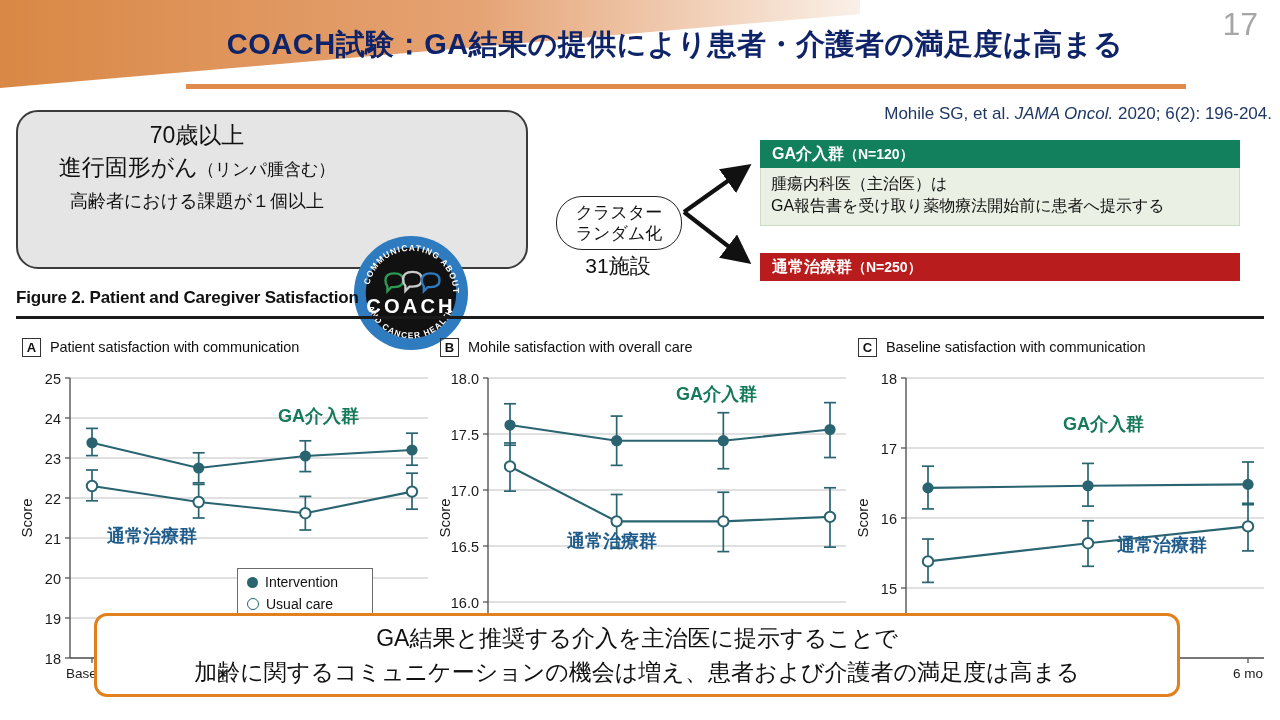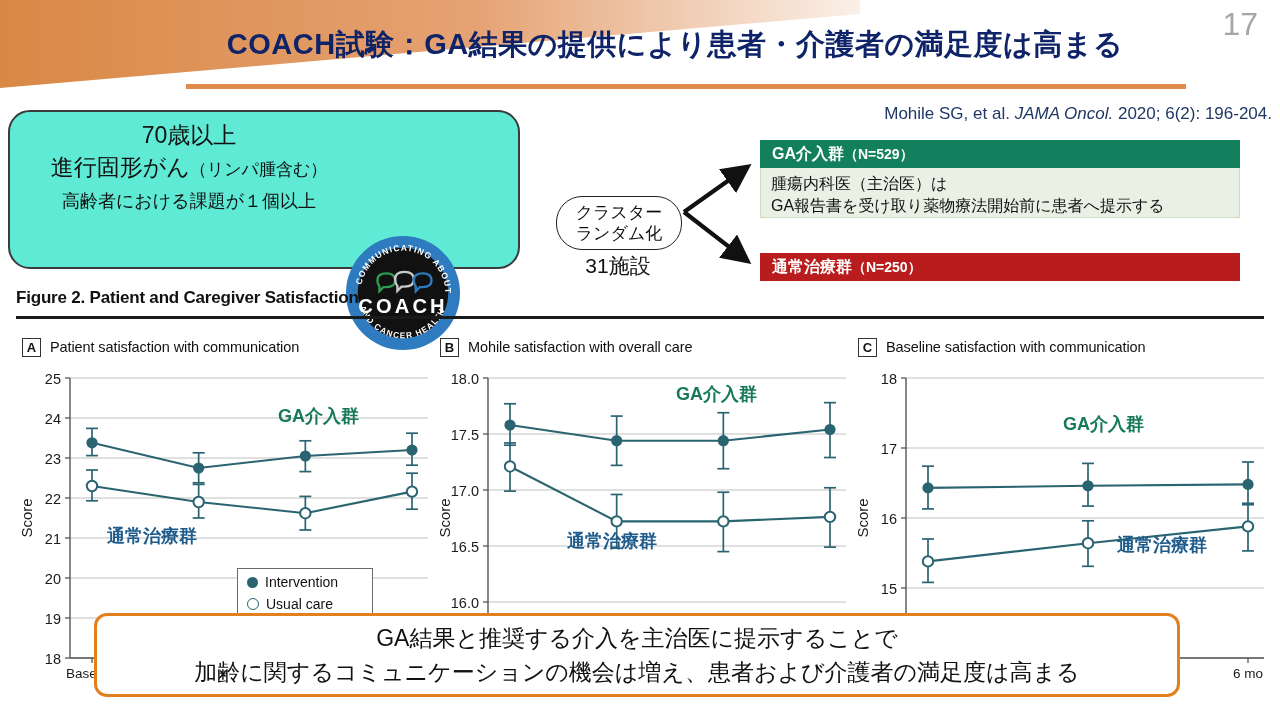--- a/index.html
+++ b/index.html
@@ -15,22 +15,22 @@
   #slide-title{
     position:absolute;left:150px;top:20px;width:1050px;height:48px;
     text-align:center;font-size:29px;font-weight:700;color:#0F2368;
     letter-spacing:.5px;line-height:48px;white-space:nowrap;
   }
   #slide-number{
     position:absolute;right:22px;top:6px;font-size:32px;color:#A6A6A6;font-weight:400;
   }
   
   #criteria-box{
-    position:absolute;left:8px;top:110px;width:508px;height:155px;
-    border:2px solid #3b3b3b;border-radius:22px;background:#5eead4;
+    position:absolute;left:16px;top:110px;width:508px;height:155px;
+    border:2px solid #3b3b3b;border-radius:22px;background:#e5e5e5;
   }
   #criteria-lines{position:absolute;left:14px;top:8px;width:330px;text-align:center;color:#111;}
   .crit-l1{font-size:23px;line-height:31px;}
   .crit-l2{font-size:23px;line-height:32px;white-space:nowrap;}
   .crit-l2 .small{font-size:17px;}
   .crit-l3{font-size:18px;line-height:30px;}
   #criteria-emph{
     position:absolute;left:10px;top:122px;width:350px;text-align:center;
     font-size:22px;font-weight:700;color:#1414D2;letter-spacing:.5px;white-space:nowrap;
   }
@@ -54,21 +54,21 @@
   .arm{position:absolute;width:480px;}
   #arm-ga{left:760px;top:140px;}
   #arm-uc{left:760px;top:253px;}
   .arm-head{
     height:28px;line-height:28px;padding-left:12px;color:#fff;font-size:16px;font-weight:700;
     white-space:nowrap;
   }
   .arm-head .nn{font-size:14px;}
   #arm-ga .arm-head{background:#12805C;}
   #arm-uc .arm-head{background:#b91c1c;}
-  .arm-body{font-size:16px;color:#111;padding:5px 8px 0 10px;line-height:22px;}
+  .arm-body{font-size:16px;color:#111;padding:5px 8px 8px 10px;line-height:22px;}
   #arm-ga .arm-body{background:#EAF1E4;border:1px solid #cfdcc4;border-top:none;}
   #arm-uc .arm-body{background:#DCE6F2;border:1px solid #c3d3e8;border-top:none;}
   
   #figure-title{position:absolute;left:16px;top:288px;font-size:17px;font-weight:700;color:#111;letter-spacing:-.2px;}
   #figure-rule{position:absolute;left:16px;top:316px;width:1248px;height:3px;background:#1a1a1a;}
   .panel{position:absolute;top:336px;height:370px;}
   #panel-a{left:16px;width:420px;}
   #panel-b{left:434px;width:420px;}
   #panel-c{left:852px;width:420px;}
   .panel-head{display:flex;align-items:center;gap:9px;height:22px;margin-left:6px;}
@@ -166,21 +166,21 @@
   <defs>
     <marker id="ah" markerWidth="7" markerHeight="7" refX="5.4" refY="3.5" orient="auto">
       <polygon points="0,0 7,3.5 0,7" fill="#111"></polygon>
     </marker>
   </defs>
   <line x1="4" y1="72" x2="66" y2="28" stroke="#111" stroke-width="4.2" marker-end="url(#ah)"></line>
   <line x1="4" y1="72" x2="66" y2="120" stroke="#111" stroke-width="4.2" marker-end="url(#ah)"></line>
 </svg>
 
 <div class="arm" id="arm-ga">
-  <div class="arm-head"><span>GA介入群</span><span class="nn">（N=529）</span></div>
+  <div class="arm-head"><span>GA介入群</span><span class="nn">（N=120）</span></div>
   <div class="arm-body">
     <div>腫瘍内科医（主治医）は</div>
     <div>GA報告書を受け取り薬物療法開始前に患者へ提示する</div>
   </div>
 </div>
 
 <div class="arm" id="arm-uc">
   <div class="arm-head"><span>通常治療群</span><span class="nn">（N=250）</span></div>
 </div>
 

